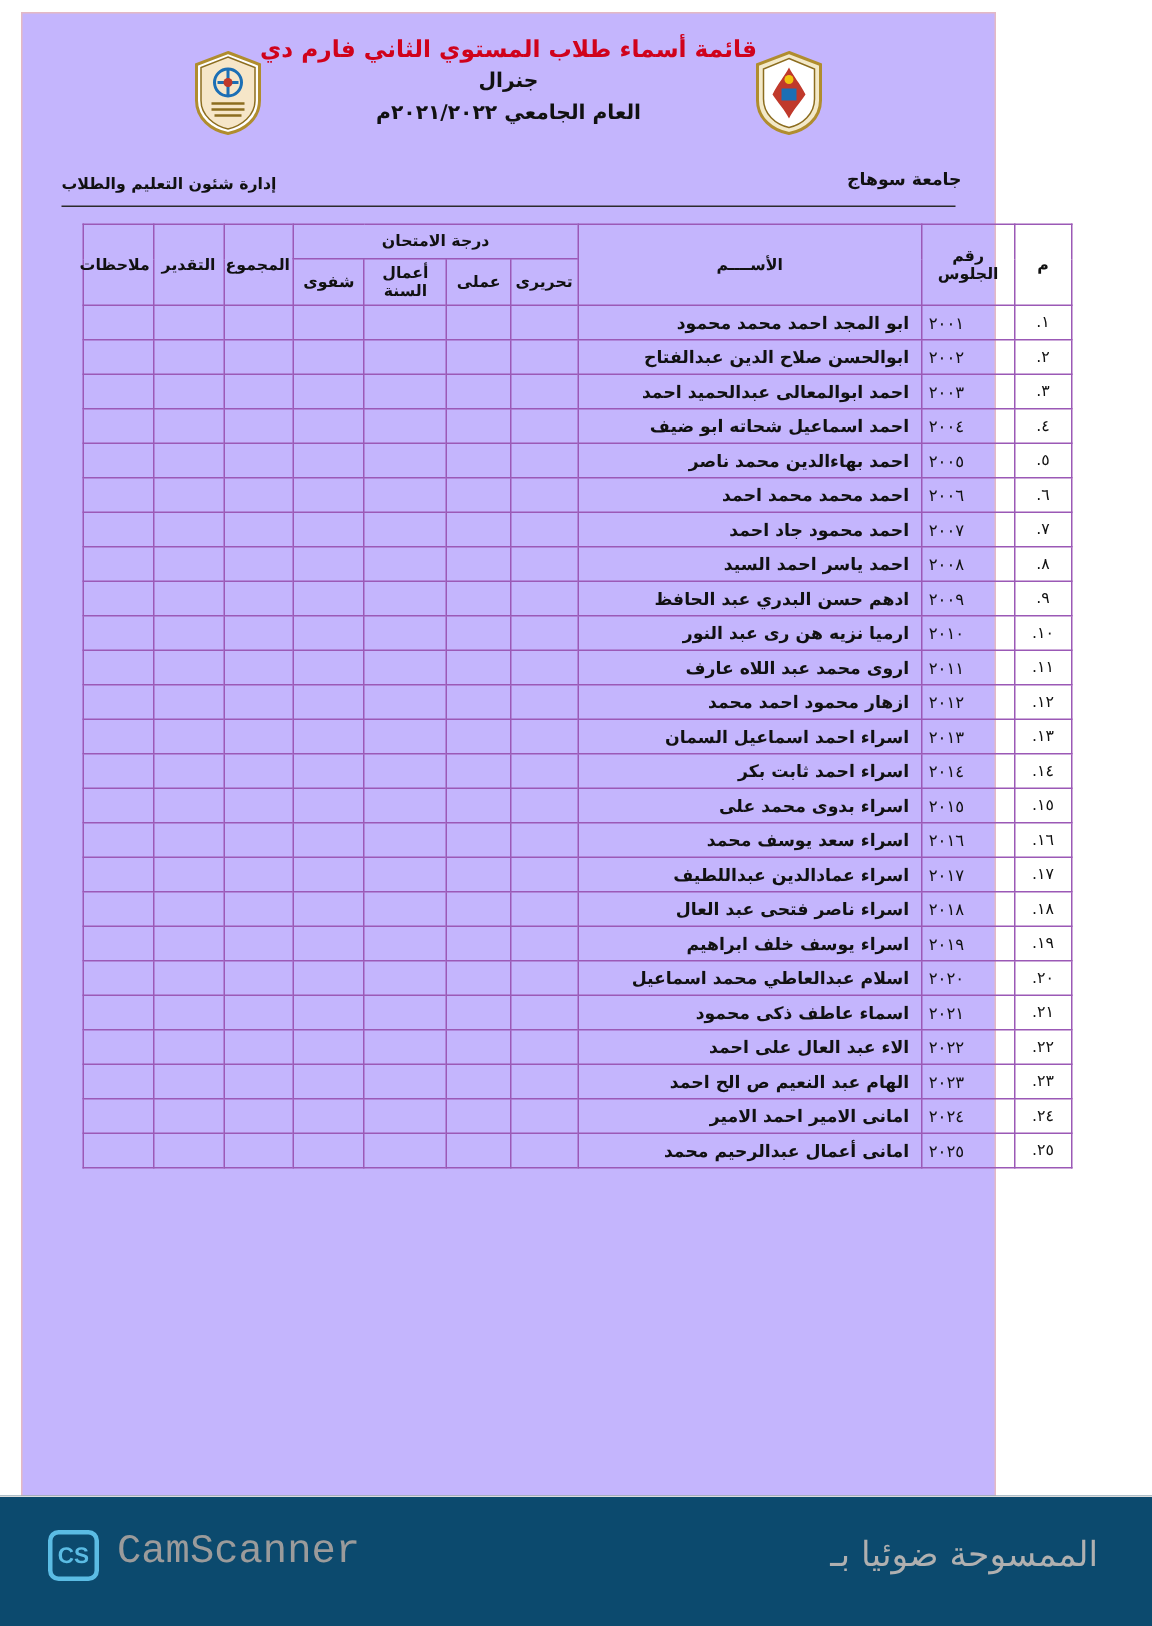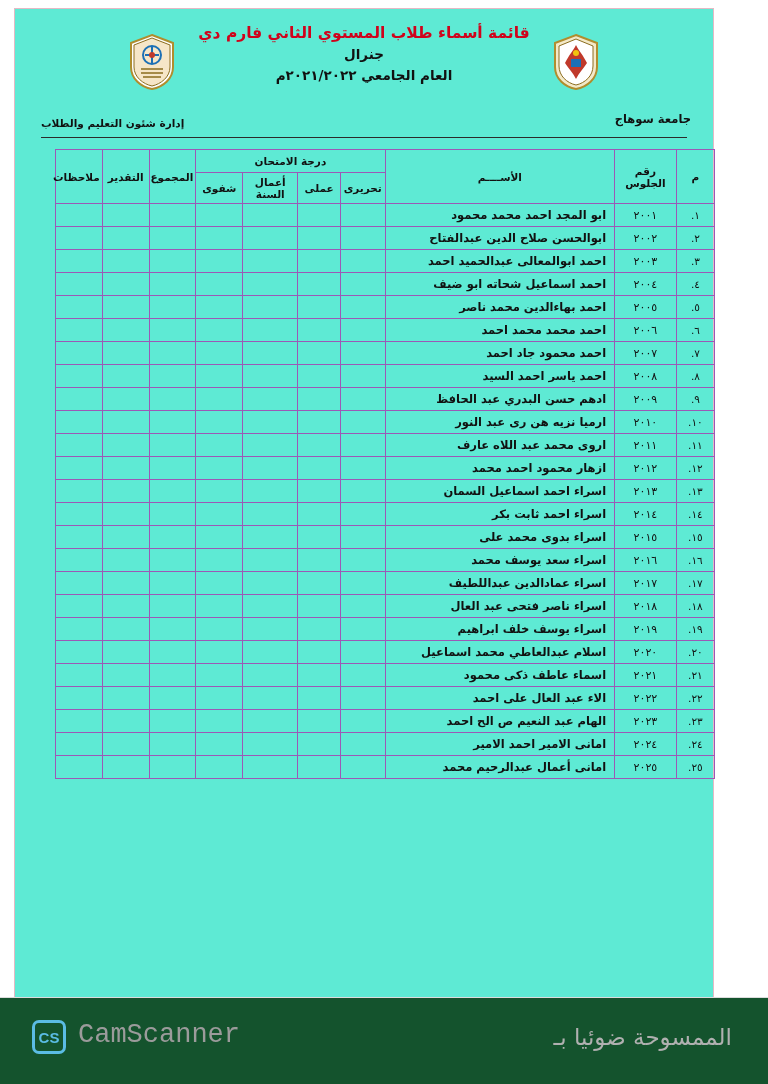--- a/index.html
+++ b/index.html
@@ -9,22 +9,22 @@
   }
   .page{
     position:relative;
     width:768px;height:1084px;
     background:#ffffff;
     box-sizing:border-box;
   }
   .sheet{
     position:absolute;
     left:14px;top:8px;
-    width:700px;height:990px;
-    background:#5eead4;
+    width:650px;height:990px;
+    background:#c4b5fd;
     border:1px solid #e4b9c4;
     box-sizing:border-box;
   }
   
   .header{
     position:relative;
     padding:14px 26px 0 26px;
     height:118px;
     box-sizing:border-box;
   }
@@ -115,21 +115,21 @@
     font-size:11px;
     vertical-align:middle;
   }
   td.num{
     text-align:center;
     font-size:10.5px;
     width:36px;
     color:#111;
   }
   td.seat{
-    text-align:center;
+    text-align:left;
     font-size:11px;
     width:58px;
     color:#111;
     letter-spacing:1px;
   }
   td.name{
     font-weight:bold;
     font-size:11.5px;
     color:#111;
     padding-right:8px;
@@ -148,21 +148,21 @@
   col.c-seat{width:58px;}
   col.c-no{width:36px;}
   .exam-head{
     font-size:10.5px;
   }
   
   .footer{
     position:absolute;
     left:0;bottom:0;
     width:768px;height:86px;
-    background:#14532d;
+    background:#0c4a6e;
     border-top:1px solid #dcdcdc;
   }
   .cs-badge{
     position:absolute;
     left:32px;top:22px;
     width:34px;height:34px;
     border:3px solid #5bbce4;
     border-radius:7px;
     box-sizing:border-box;
     display:flex;align-items:center;justify-content:center;

